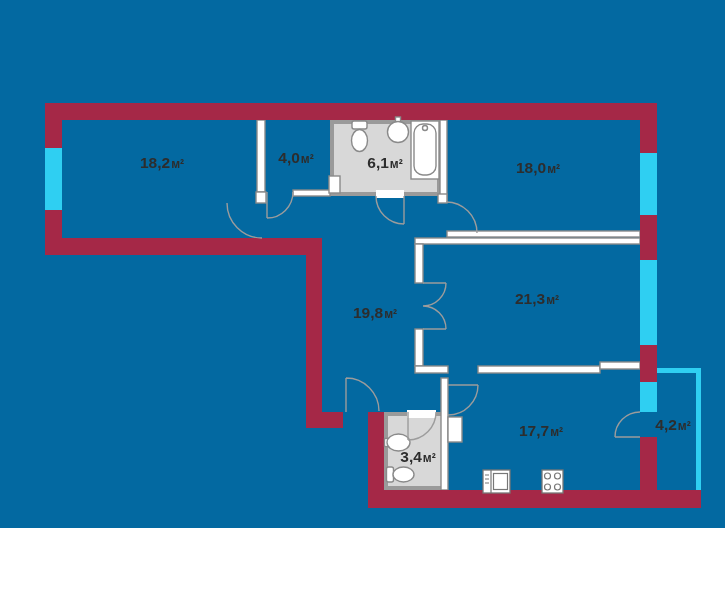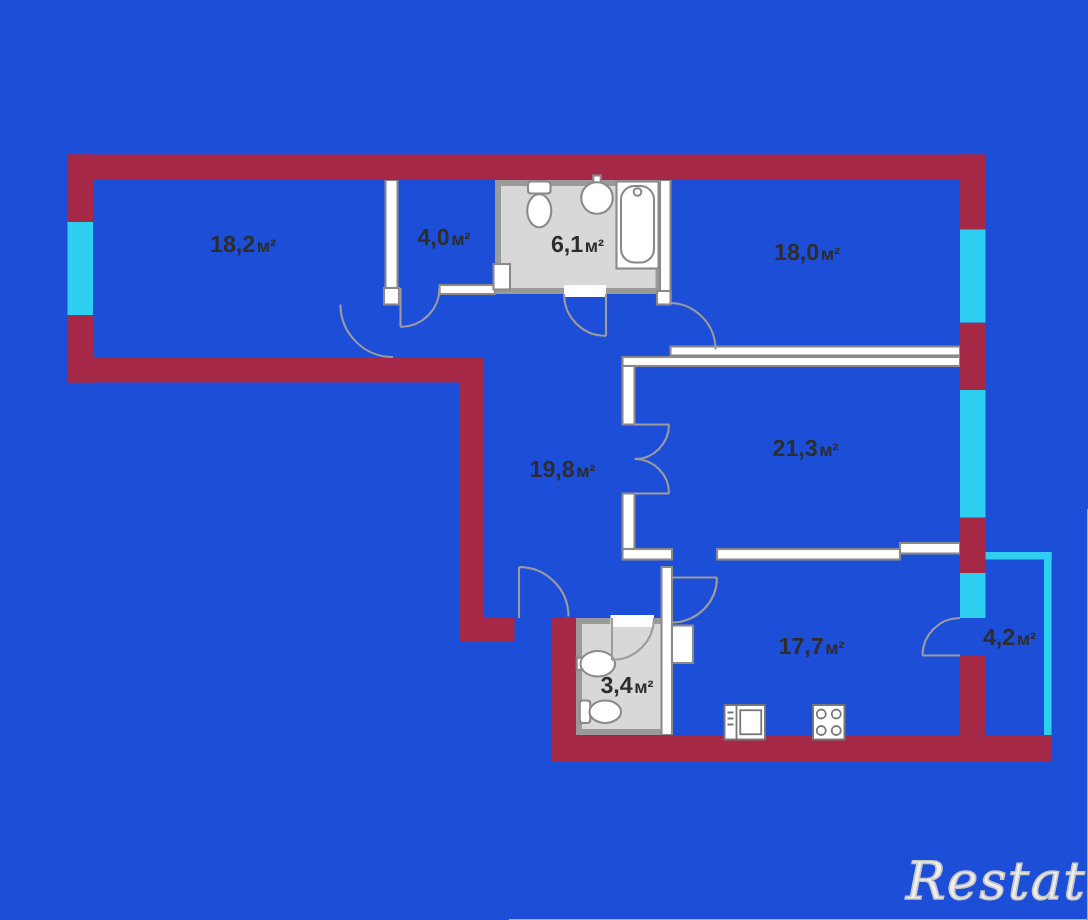--- a/index.html
+++ b/index.html
@@ -1,16 +1,16 @@
 <!DOCTYPE html>
 <html><head>
 <meta charset="utf-8">
 <style>
   html,body{margin:0;padding:0;background:#ffffff;}
-  .stage{position:relative;width:725px;height:613px;background:#1d4ed8;overflow:hidden;
+  .stage{position:relative;width:725px;height:528px;background:#0369a1;overflow:hidden;
          font-family:"Liberation Sans",sans-serif;}
   svg{display:block;}
   .partition{fill:#ffffff;stroke:#8a8a8a;stroke-width:1.4;}
   .post{fill:#ffffff;stroke:#8a8a8a;stroke-width:1.4;}
   .bath{stroke:#9a9a9a;stroke-width:4;}
   .gap{fill:#ffffff;stroke:none;}
   .fixture{fill:#ffffff;stroke:#8a8a8a;stroke-width:1.4;}
   .fixline{fill:none;stroke:#8a8a8a;stroke-width:1.4;}
   .appliance{fill:#ffffff;stroke:#777777;stroke-width:1.3;}
   .appline{fill:none;stroke:#777777;stroke-width:1.2;}

